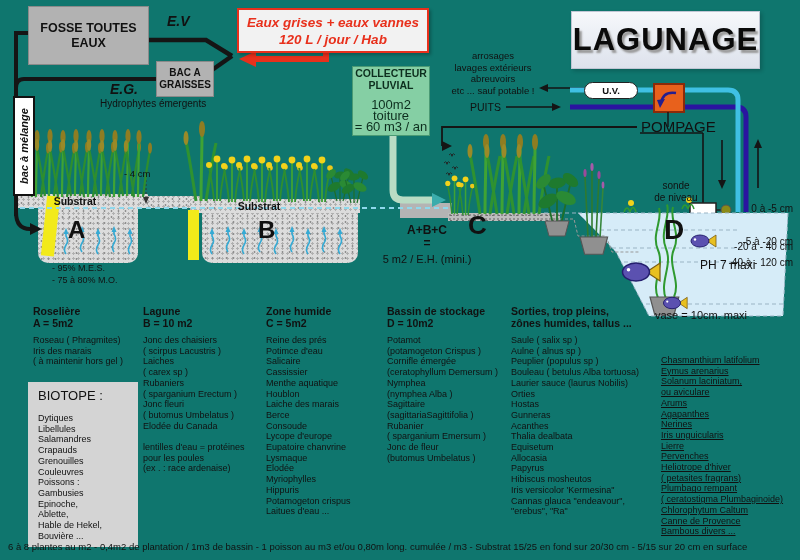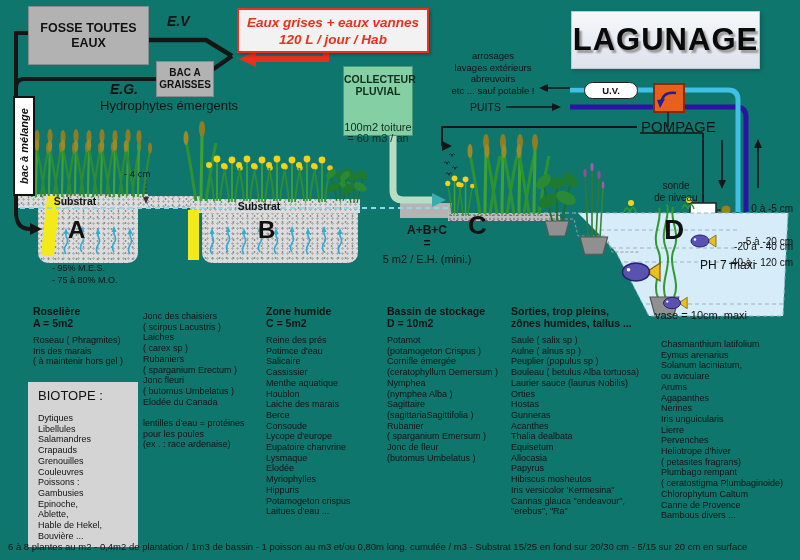--- a/index.html
+++ b/index.html
@@ -277,26 +277,26 @@
 
   <div class="abs z2" style="left:237px;top:8px;width:188px;height:41px;border:2.5px solid #e8301c;background:#f2f2f2;display:flex;flex-direction:column;align-items:center;justify-content:center;color:#e8301c;font-weight:bold;font-style:italic;font-size:13.5px;line-height:17px;box-shadow:2px 2px 3px rgba(0,0,0,0.25);">
       <div>Eaux grises + eaux vannes</div>
       <div>120 L / jour / Hab</div>
     </div>
 
   <div class="abs z2" style="left:571px;top:11px;width:187px;height:56px;background:linear-gradient(#f6f8fb,#dde2ec);border:1px solid #c0c6d4;display:flex;align-items:center;justify-content:center;box-shadow:2px 2px 4px rgba(0,0,0,0.2);">
     <span style="font-size:31px;font-weight:900;letter-spacing:1px;color:#0a0a0a;text-shadow:2.5px 2.5px 2px #999;">LAGUNAGE</span>
   </div>
 
-  <div class="abs z2" style="left:343px;top:66px;width:70px;height:70px;background:#85cfa4;border:1px solid #4a9a74;text-align:center;color:#0d2e1e;padding-top:6px;box-sizing:border-box;">
+  <div class="abs z2" style="left:352px;top:66px;width:78px;height:70px;background:#85cfa4;border:1px solid #4a9a74;text-align:center;color:#0d2e1e;box-sizing:border-box;">
     <div style="font-size:10.5px;font-weight:bold;line-height:12px;">
         <div>COLLECTEUR</div>
         <div>PLUVIAL</div>
       </div>
-    <div style="font-size:11px;line-height:11px;margin-top:25px;">
+    <div style="font-size:13px;line-height:11px;margin-top:8px;">
         <div>100m2 toiture</div>
         <div>= 60 m3 / an</div>
       </div>
   </div>
 
   <div class="abs z2" style="left:428px;top:50px;width:130px;text-align:center;font-size:9.5px;line-height:11.5px;">
       <div>arrosages</div>
       <div>lavages extérieurs</div>
       <div>abreuvoirs</div>
       <div>etc ...  sauf potable !</div>
@@ -313,21 +313,21 @@
 
   <div class="depth" style="right:7px;top:203px;">0 à -5 cm</div>
   <div class="depth" style="right:7px;top:236px;">-5 à -20 cm</div>
   <div class="depth" style="right:7px;top:241px;">-20 à - 40 cm</div>
   <div class="depth" style="right:7px;top:257px;">-40 à - 120 cm</div>
 
   <div class="abs vwrap z2" style="left:13px;top:96px;width:18px;height:96px;">
     <span class="vtext">bac à mélange</span>
   </div>
 
-  <div class="abs z2" style="left:100px;top:98px;font-size:13px;">Hydrophytes émergents</div>
+  <div class="abs z2" style="left:100px;top:98px;font-size:10px;">Hydrophytes émergents</div>
   <div class="abs z2" style="left:124px;top:168px;font-size:9.5px;">- 4 cm</div>
 
   <div class="abs z2" style="left:40px;top:195px;width:70px;text-align:center;font-size:10.5px;font-weight:bold;">Substrat</div>
   <div class="abs z2" style="left:224px;top:200px;width:70px;text-align:center;font-size:10.5px;font-weight:bold;">Substrat</div>
 
   <div class="abs basin-letter" style="left:68px;top:216px;">A</div>
   <div class="abs basin-letter" style="left:258px;top:216px;">B</div>
   <div class="abs basin-letter" style="left:468px;top:210px;font-size:26px;">C</div>
   <div class="abs basin-letter" style="left:664px;top:214px;font-size:28px;">D</div>
 
@@ -367,20 +367,24 @@
           <div class="col-line">Poissons :</div>
           <div class="col-line">Gambusies</div>
           <div class="col-line">Epinoche,</div>
           <div class="col-line">Ablette,</div>
           <div class="col-line">Hable de Hekel,</div>
           <div class="col-line">Bouvière ...</div>
         </div>
     </div>
   </div>
   <div class="plant-col" style="left:143px;width:120px;">
+    <div>
+        <div class="col-title-line">Lagune</div>
+        <div class="col-title-line">B = 10 m2</div>
+      </div>
     <div class="col-items">
         <div class="col-line">Jonc des chaisiers</div>
         <div class="col-line">( scirpus Lacustris )</div>
         <div class="col-line">Laiches</div>
         <div class="col-line">( carex sp )</div>
         <div class="col-line">Rubaniers</div>
         <div class="col-line">( sparganium Erectum )</div>
         <div class="col-line">Jonc fleuri</div>
         <div class="col-line">( butomus Umbelatus )</div>
         <div class="col-line">Elodée du Canada</div>
@@ -454,21 +458,21 @@
         <div class="col-line">Equisetum</div>
         <div class="col-line">Allocasia</div>
         <div class="col-line">Papyrus</div>
         <div class="col-line">Hibiscus mosheutos</div>
         <div class="col-line">Iris versicolor 'Kermesina"</div>
         <div class="col-line">Cannas glauca "endeavour",</div>
         <div class="col-line">"erebus", "Ra"</div>
       </div>
   </div>
   <div class="plant-col" style="left:661px;width:138px;top:339px;">
-    <div class="col-items" style="margin-top:0;">
+    <div class="col-items" style="margin-top:16px;text-decoration:underline;">
         <div class="col-line">Chasmanthium latifolium</div>
         <div class="col-line">Eymus arenarius</div>
         <div class="col-line">Solanum laciniatum,</div>
         <div class="col-line">ou aviculare</div>
         <div class="col-line">Arums</div>
         <div class="col-line">Agapanthes</div>
         <div class="col-line">Nerines</div>
         <div class="col-line">Iris unguicularis</div>
         <div class="col-line">Lierre</div>
         <div class="col-line">Pervenches</div>

